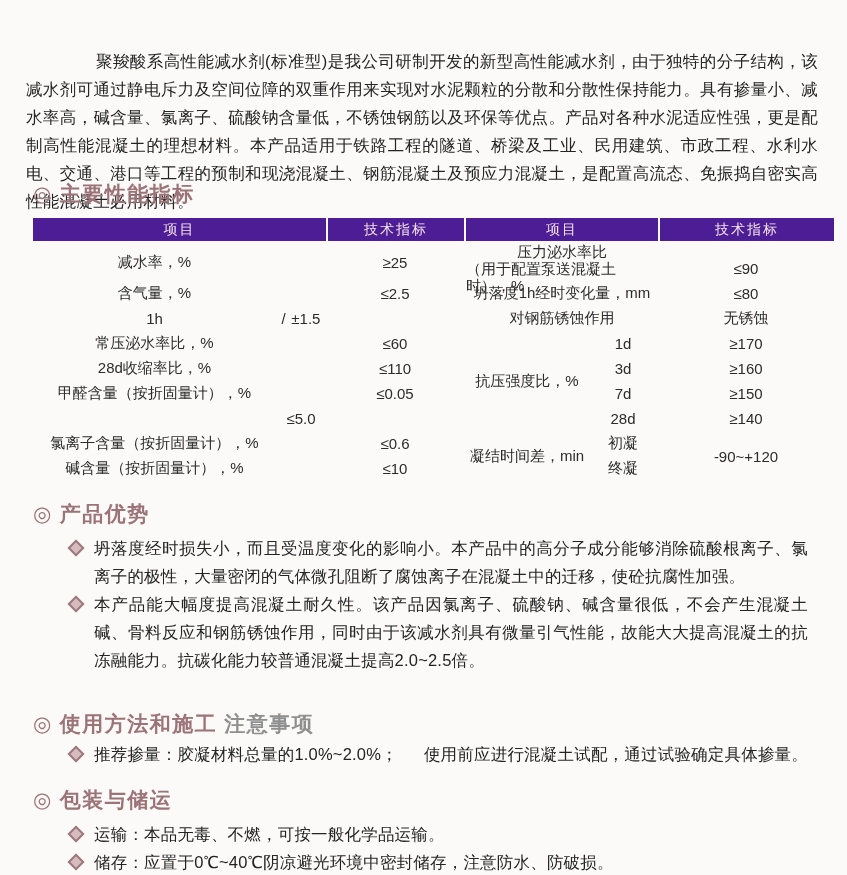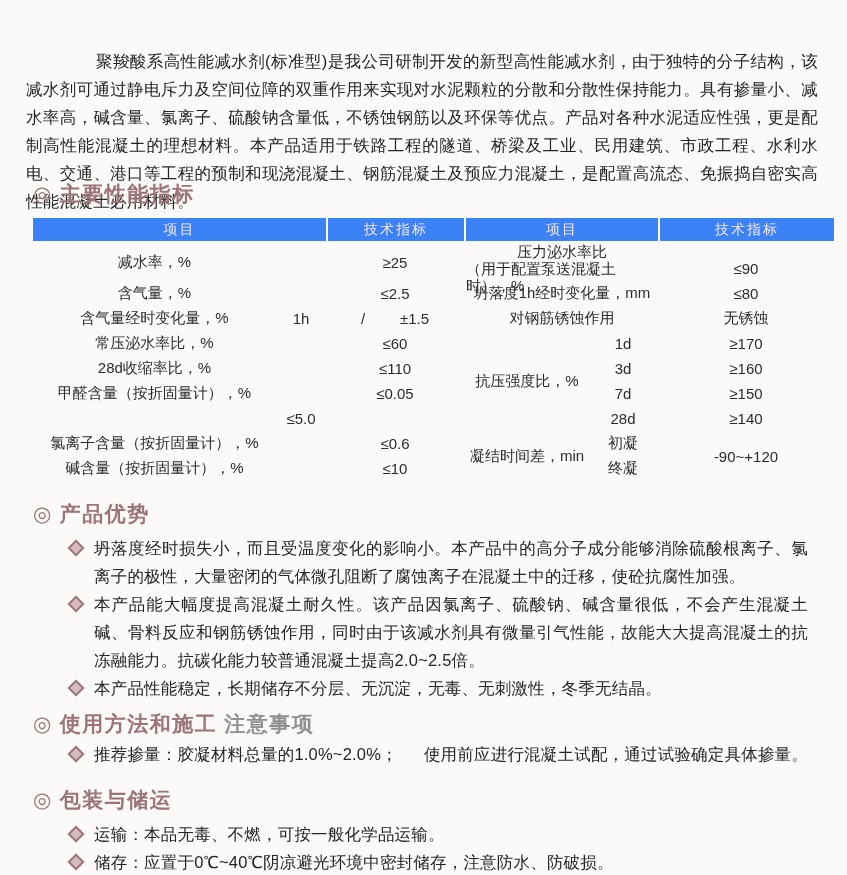--- a/index.html
+++ b/index.html
@@ -27,21 +27,21 @@
   #h-advantages{top:500px;}
   #h-usage{top:710px;}
   #h-packaging{top:786px;}
   
   .perf-table{position:absolute;left:33px;top:218px;width:801px;height:263px;font-size:15px;}
   .tbl-head{
     display:grid;grid-template-columns:293px 136px 192px 174px;gap:2px;
     height:23px;
   }
   .tbl-head .hcell{
-    background:#3b82f6;color:#f6e4e8;font-size:14px;letter-spacing:2px;
+    background:#4c1d95;color:#f6e4e8;font-size:14px;letter-spacing:2px;
     display:flex;align-items:center;justify-content:center;
   }
   .tbl-body-left{position:absolute;left:0;top:25px;width:431px;}
   .tbl-body-right{position:absolute;left:433px;top:25px;width:368px;}
   .lrow{display:grid;grid-template-columns:243px 50px 138px;height:25px;}
   .lrow.tall{height:38px;}
   .cell{display:flex;align-items:center;justify-content:center;text-align:center;}
   .val-split{display:flex;align-items:center;justify-content:space-evenly;}
   .rrow{display:grid;grid-template-columns:192px 176px;height:25px;}
   .rrow.tall{height:38px;}
@@ -97,21 +97,20 @@
       <div class="cell">减水率，%</div>
       <div class="cell"></div>
       <div class="cell">≥25</div>
     </div>
     <div class="lrow">
       <div class="cell">含气量，%</div>
       <div class="cell"></div>
       <div class="cell">≤2.5</div>
     </div>
     <div class="lrow">
-      <div class="cell">含气量经时变化量，%</div>
       <div class="cell">1h</div>
       <div class="val-split">
         <span>/</span>
         <span>±1.5</span>
       </div>
     </div>
     <div class="lrow">
       <div class="cell">常压泌水率比，%</div>
       <div class="cell"></div>
       <div class="cell">≤60</div>
@@ -193,24 +192,20 @@
 
 <ul class="bullets" id="advantage-list">
   <li>
     <span class="diamond"></span>
     <span class="btext">坍落度经时损失小，而且受温度变化的影响小。本产品中的高分子成分能够消除硫酸根离子、氯离子的极性，大量密闭的气体微孔阻断了腐蚀离子在混凝土中的迁移，使砼抗腐性加强。</span>
   </li>
   <li>
     <span class="diamond"></span>
     <span class="btext">本产品能大幅度提高混凝土耐久性。该产品因氯离子、硫酸钠、碱含量很低，不会产生混凝土碱、骨料反应和钢筋锈蚀作用，同时由于该减水剂具有微量引气性能，故能大大提高混凝土的抗冻融能力。抗碳化能力较普通混凝土提高2.0~2.5倍。</span>
   </li>
-  <li>
-    <span class="diamond"></span>
-    <span class="btext nojust">本产品性能稳定，长期储存不分层、无沉淀，无毒、无刺激性，冬季无结晶。</span>
-  </li>
 </ul>
 
 <div class="sec-h" id="h-usage">
   <span class="marker">◎</span>
   <span>使用方法和施工</span>
   <span class="faded">注意事项</span>
 </div>
 
 <ul class="bullets" id="dosage-line">
   <li>

